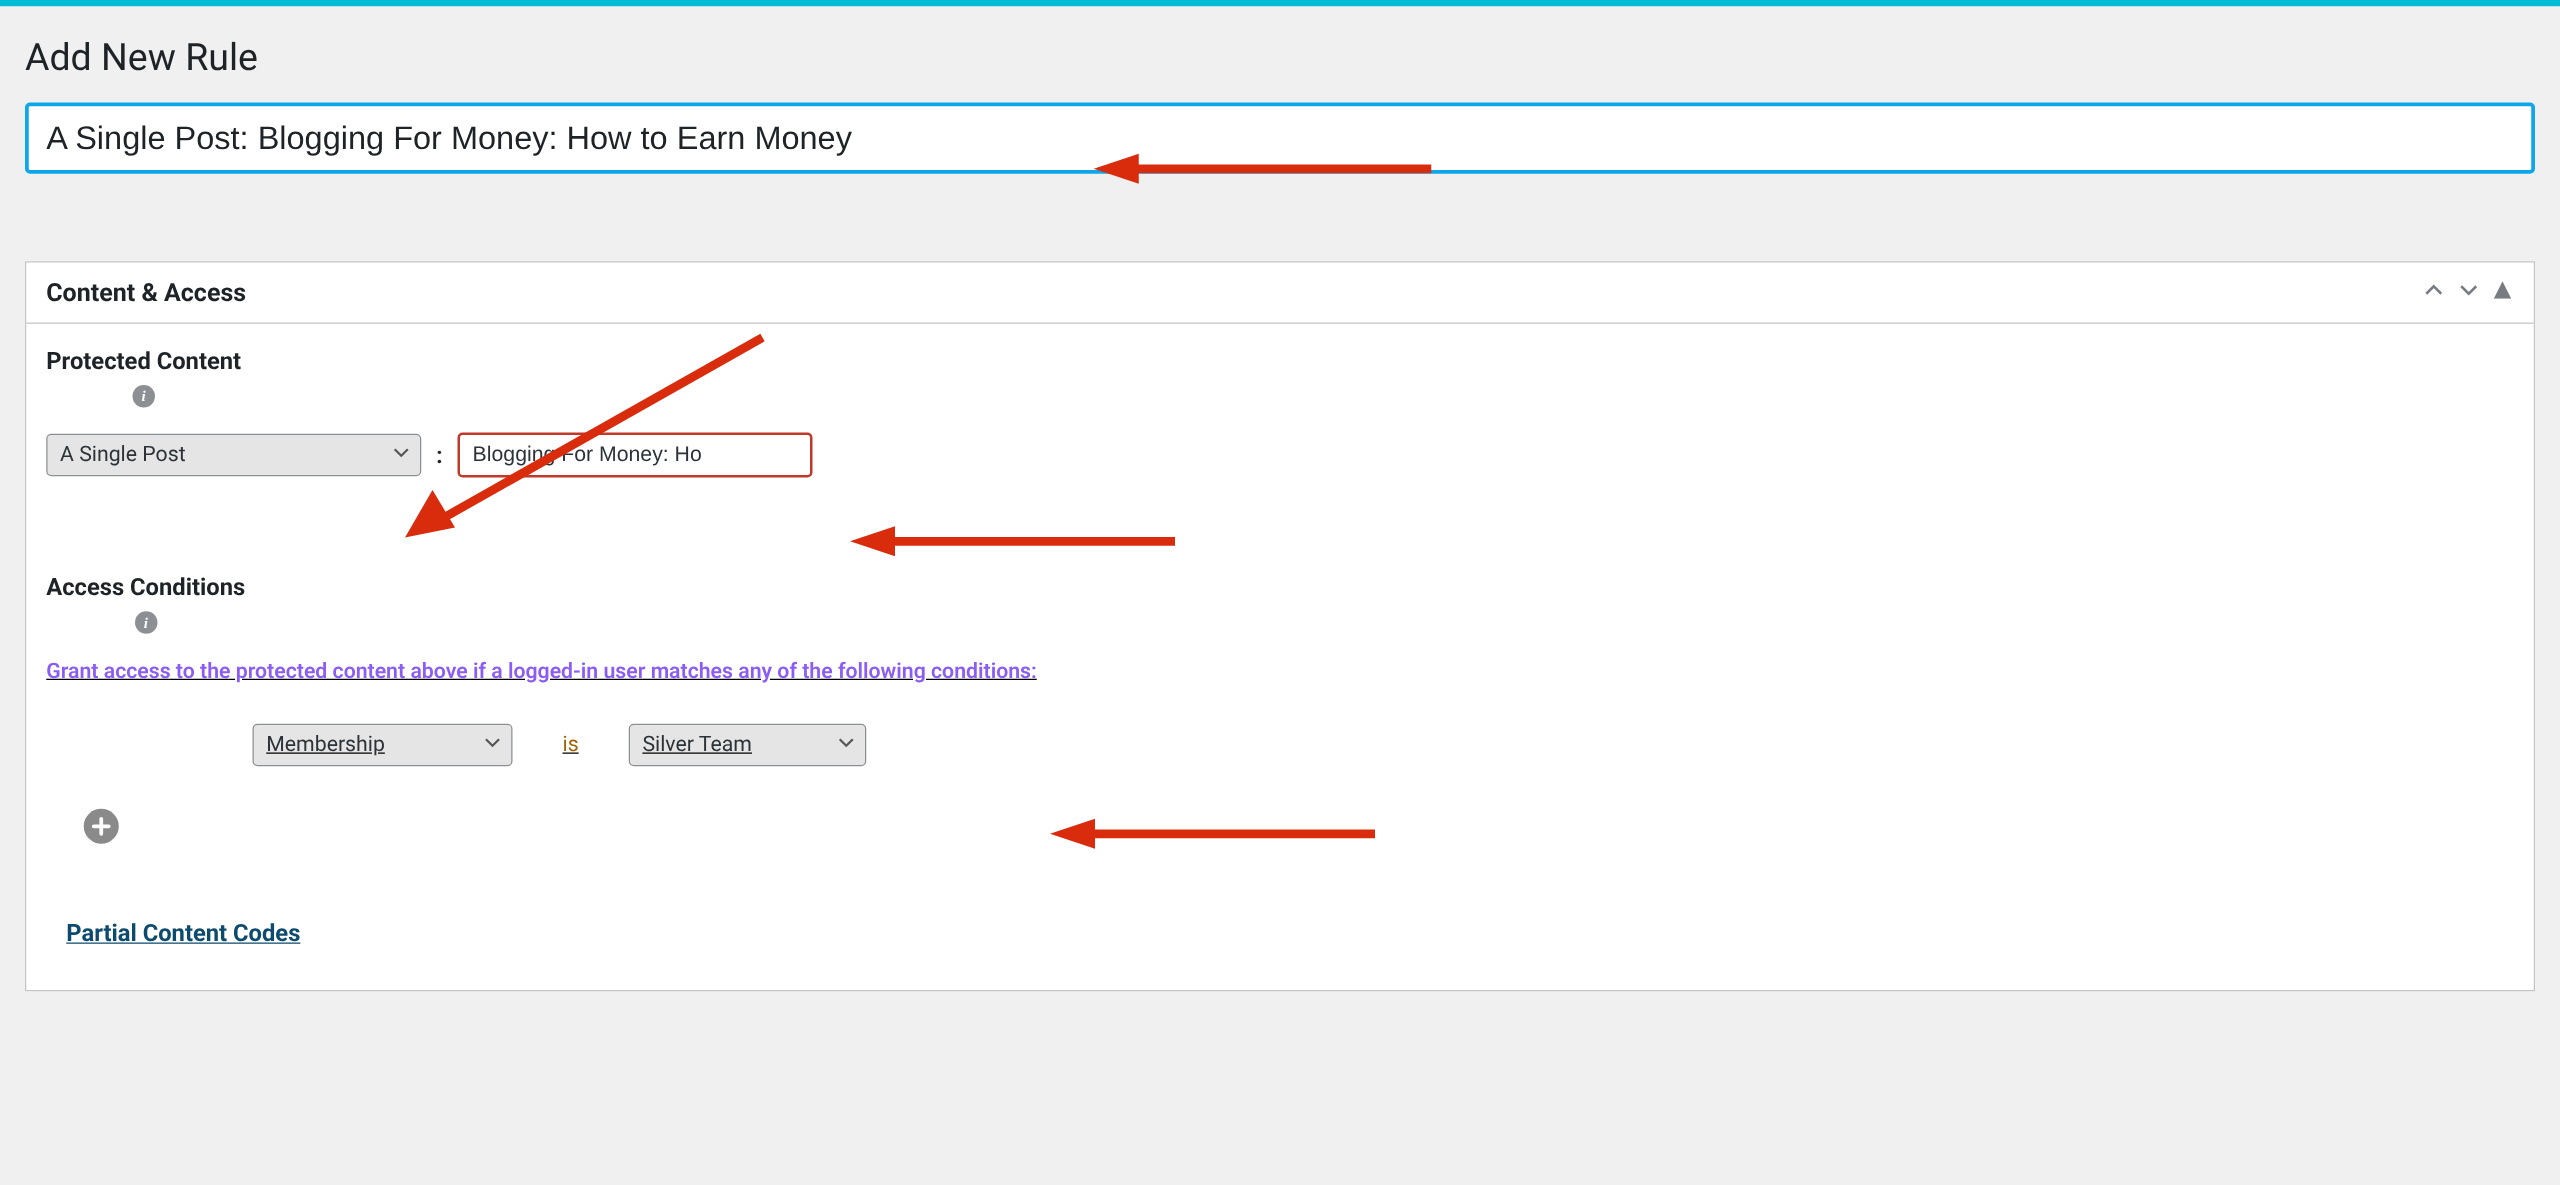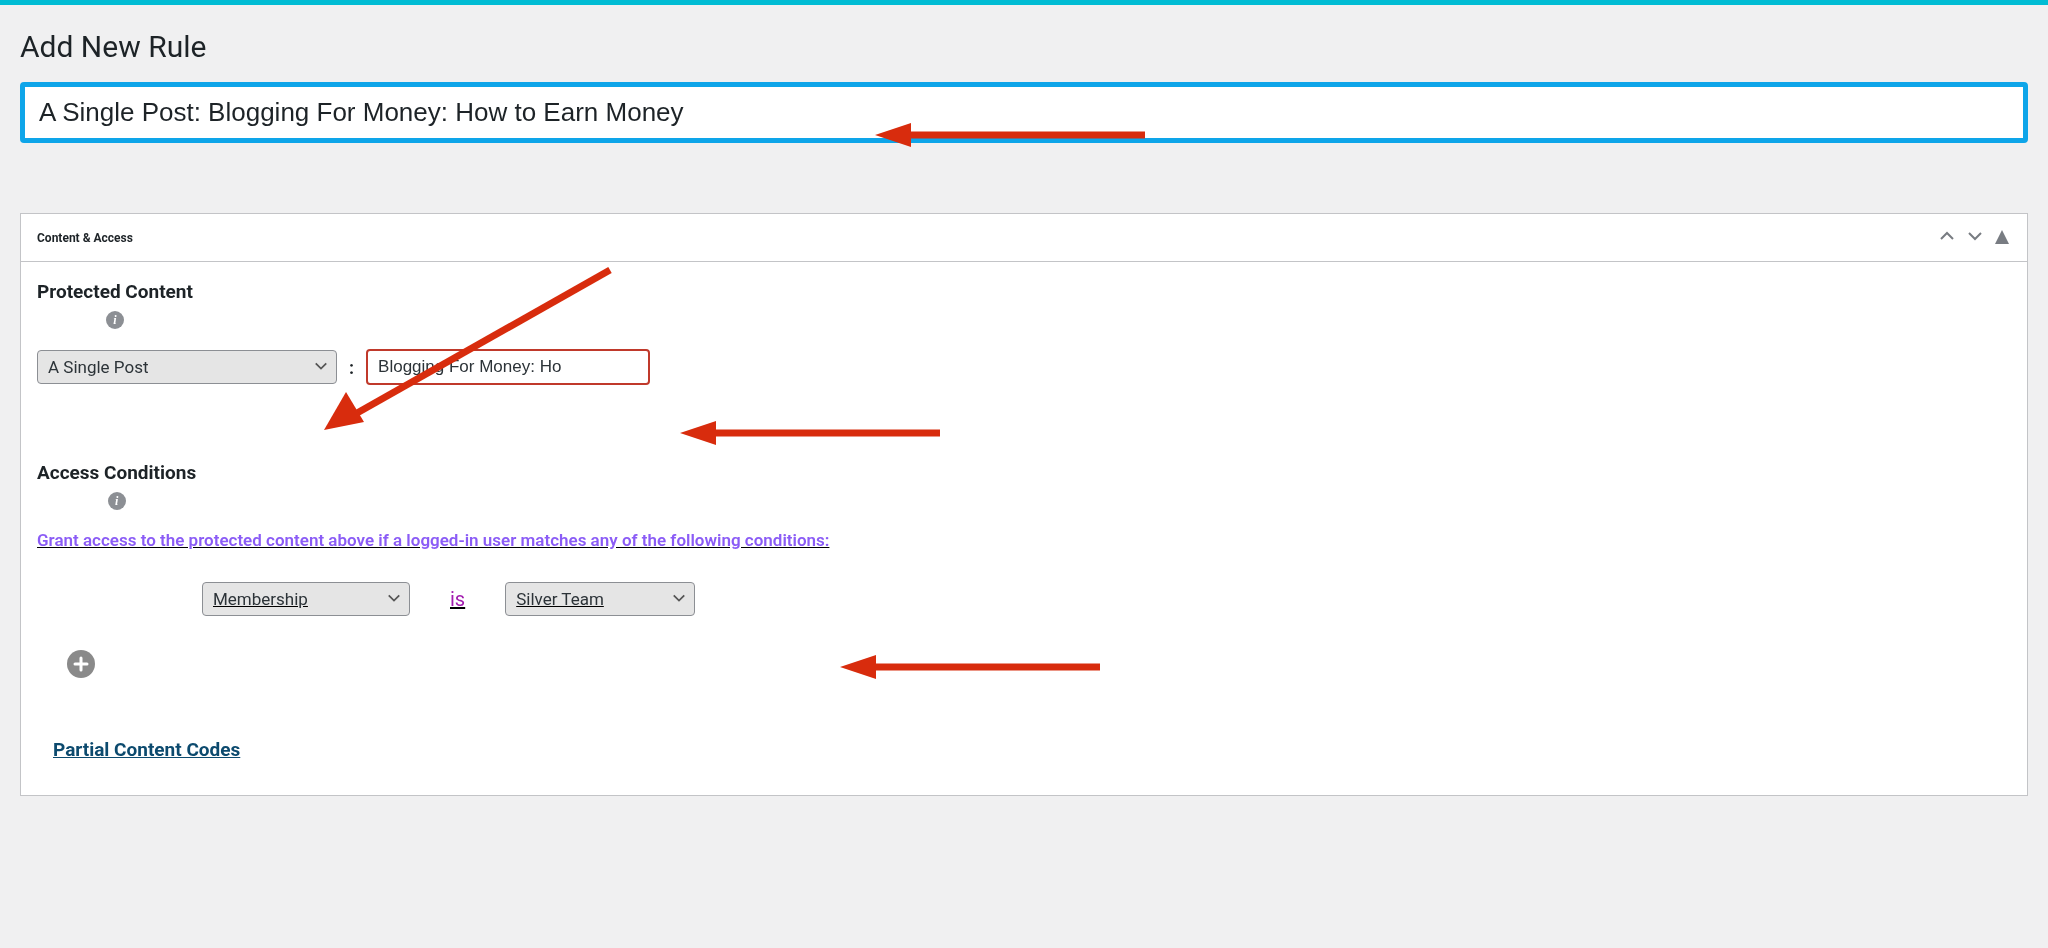--- a/index.html
+++ b/index.html
@@ -22,40 +22,40 @@
   .page-title {
     font-size: 30px;
     font-weight: 400;
     color: #1d2327;
     margin-bottom: 18px;
   }
   .rule-title-input {
     width: 100%;
     padding: 10px 14px;
     font-size: 26px;
-    border: 5px solid #0ea5e9;
+    border: 3px solid #0ea5e9;
     border-radius: 4px;
     background: #fff;
     color: #1d2327;
     outline: none;
   }
   .panel {
     margin-top: 70px;
     background: #fff;
     border: 1px solid #c3c4c7;
   }
   .panel-header {
     display: flex;
     align-items: center;
     justify-content: space-between;
     padding: 12px 16px;
     border-bottom: 1px solid #c3c4c7;
   }
   .panel-header-title {
-    font-size: 12px;
+    font-size: 20px;
     font-weight: 700;
     color: #1d2327;
   }
   .panel-header-controls {
     display: flex;
     gap: 8px;
     align-items: center;
   }
   .panel-control {
     color: #787c82;
@@ -158,21 +158,21 @@
     margin-bottom: 32px;
   }
   .condition-row {
     display: flex;
     align-items: center;
     gap: 40px;
     margin-left: 165px;
     margin-bottom: 34px;
   }
   .condition-row .select { min-width: 208px; }
-  .is-text { font-size: 20px; color: #a21caf; }
+  .is-text { font-size: 17px; color: #a16207; }
   .add-btn {
     width: 28px; height: 28px; border-radius: 50%;
     background: #8a8a8a; color: #fff;
     display: flex; align-items: center; justify-content: center;
     font-size: 20px; font-weight: 700; cursor: pointer;
     margin-left: 30px;
   }
   .partial-link {
     display: inline-block;
     margin-top: 60px;

